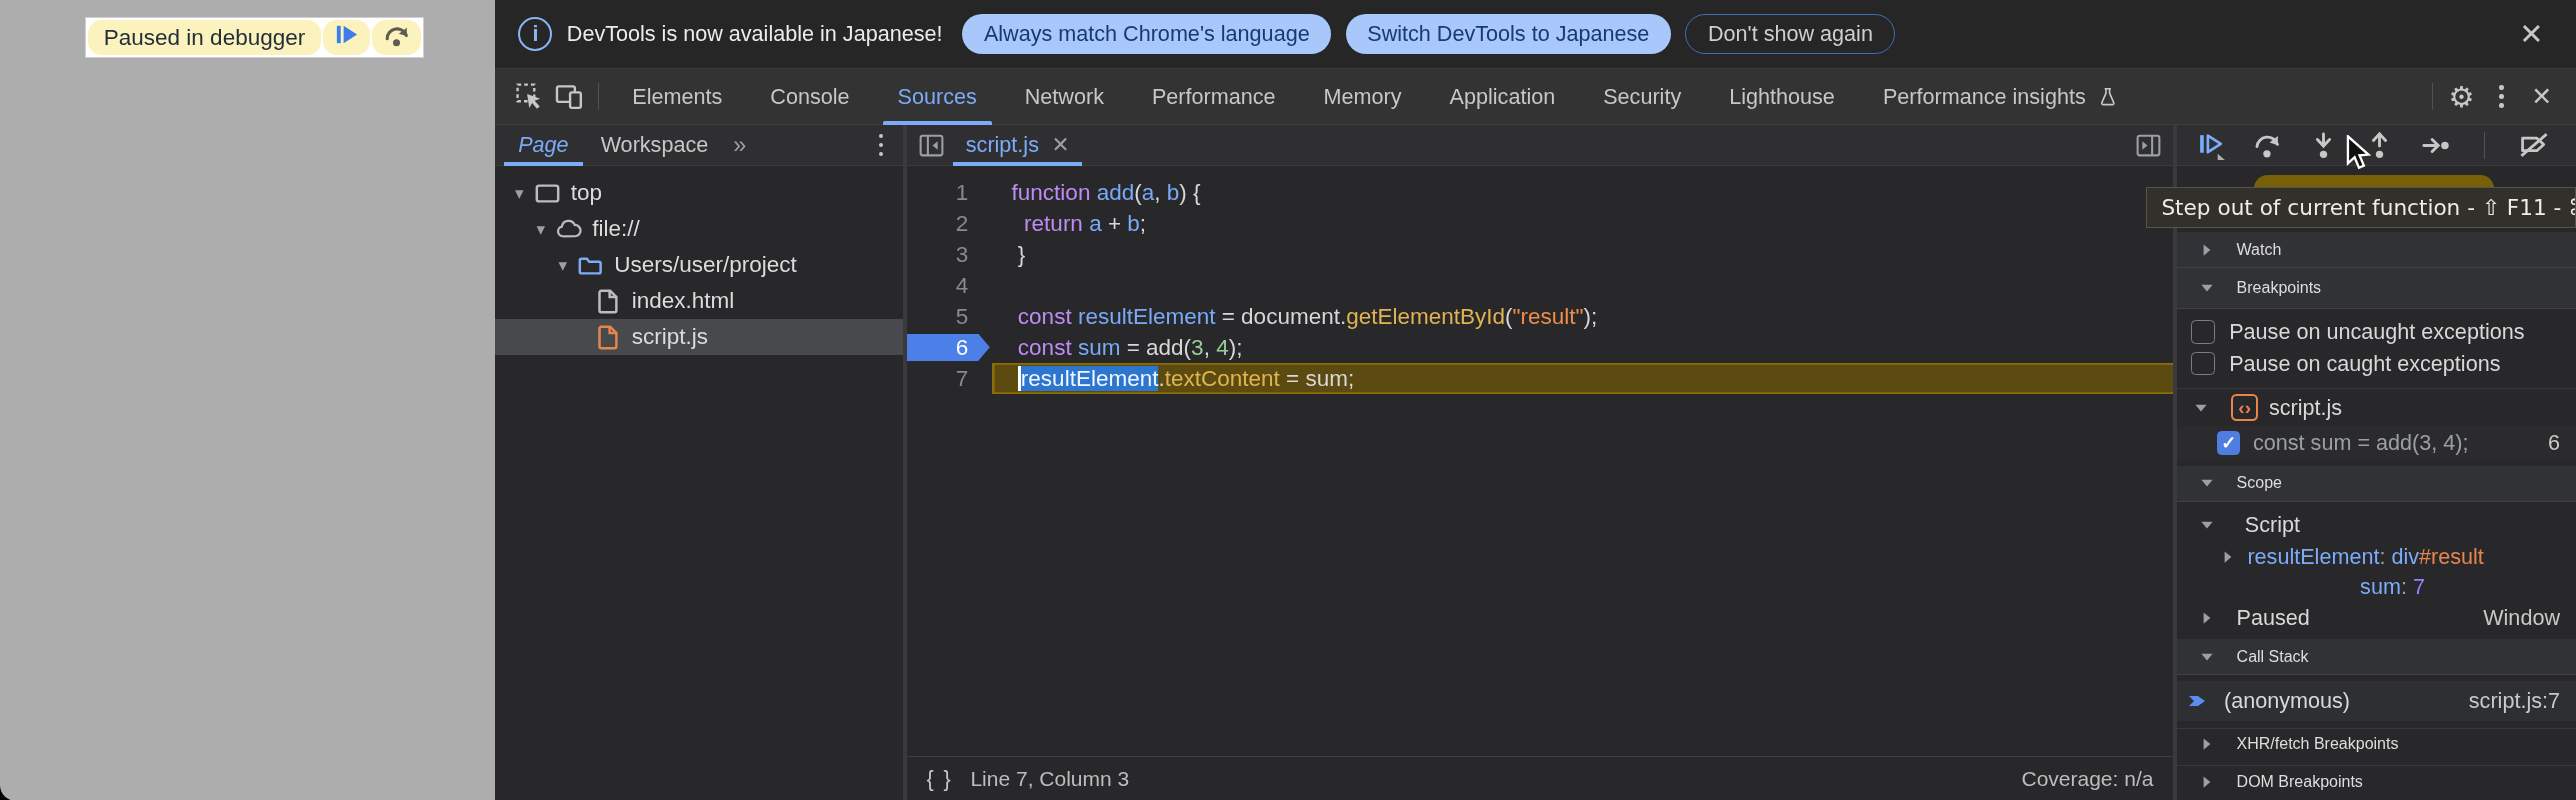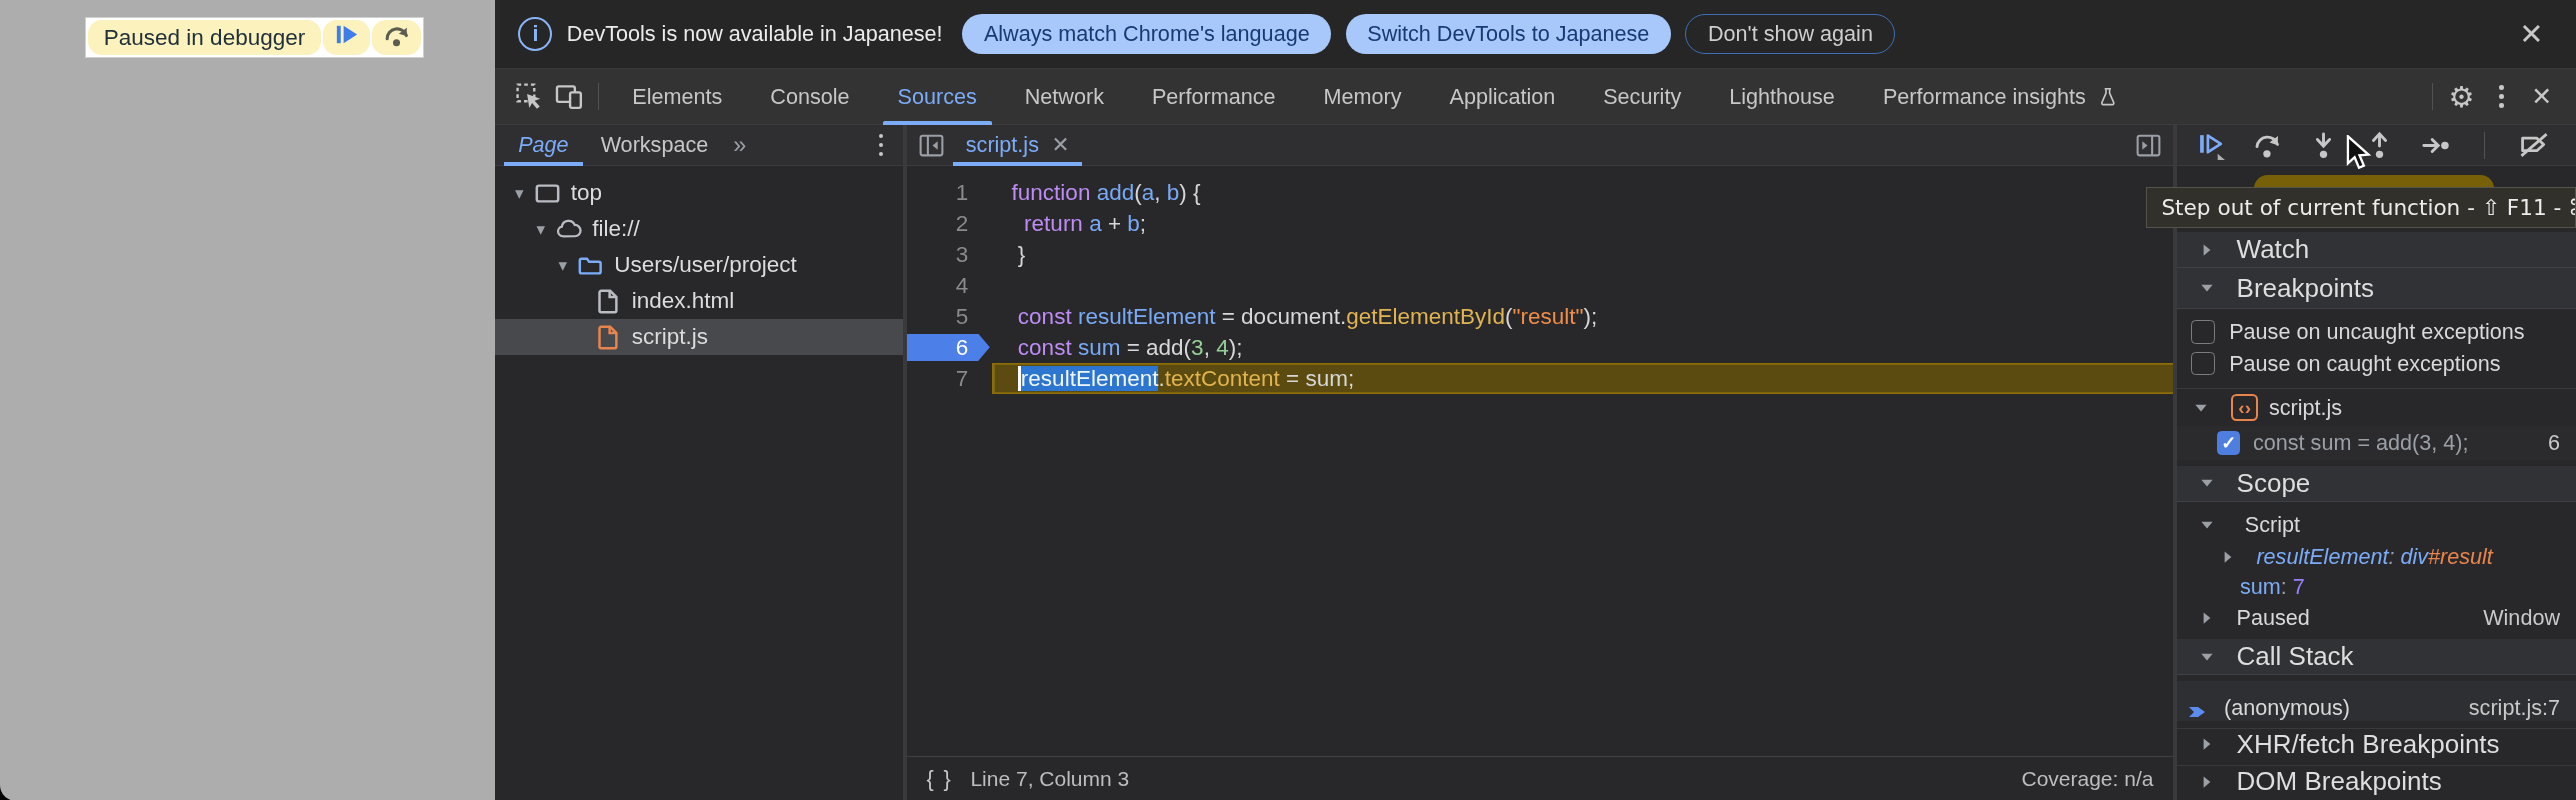--- a/index.html
+++ b/index.html
@@ -104,21 +104,21 @@
   .braces { font-size:21.6px; color:#c7c7c7; letter-spacing:1.8px; }
   .sb-right { margin-left:auto; }
 
   
   .rp { width:399px; flex:none; display:flex; flex-direction:column; background:#28282a;
     overflow:hidden; }
   .dtoolbar { height:41px; background:#2f2f31; border-bottom:0.9px solid #3c3c3e;
     display:flex; align-items:center; padding-left:18px; gap:24px; flex:none; }
   .dbtn { width:32px; height:32px; display:flex; align-items:center; justify-content:center;
     cursor:pointer; flex:none; }
-  .sec-h { height:36px; display:flex; align-items:center; font-size:26px; color:#dedede;
+  .sec-h { height:36px; display:flex; align-items:center; font-size:16px; color:#dedede;
     background:#313236; border-bottom:0.9px solid #404144; padding-left:14.4px; gap:10.8px;
     cursor:pointer; flex:none; }
   .sec-h.plain { background:#28282a; border-bottom:none; border-top:0.9px solid #39393b; }
   .rrow { display:flex; align-items:center; font-size:21.6px; color:#d9d9d9; flex:none; }
   .cb { width:23.4px; height:23.4px; border-radius:4.5px; border:1.8px solid #7d7d7d; flex:none;
     cursor:pointer; }
   .cb.on { background:#4e7fe0; border-color:#4e7fe0; color:#fff; font-size:18px;
     display:flex; align-items:center; justify-content:center; font-weight:bold; }
   .jsbadge { width:27px; height:27px; border:2.7px solid #e8854d; border-radius:5.4px;
     color:#e8854d; font-size:19px; font-weight:bold; display:flex; align-items:center;
@@ -426,44 +426,44 @@
             <path d="M3 5 L8 11 L13 5 Z" fill="#9aa0a6"></path>
           </svg>
         <span>Scope</span>
       </div>
       <div class="rrow" style="margin-top:7.2px;height:32px;padding-left:14.4px;gap:19px;">
         <svg class="framemark" viewBox="0 0 16 16" width="14.4" height="14.4">
             <path d="M3 5 L8 11 L13 5 Z" fill="#9aa0a6"></path>
           </svg>
         <span>Script</span>
       </div>
-      <div class="rrow" style="height:32px;padding-left:36px;gap:9px;font-style:italic;">
+      <div class="rrow" style="height:32px;padding-left:36px;">
         <svg class="framemark" viewBox="0 0 16 16" width="12.6" height="12.6">
             <path d="M5 3 L11 8 L5 13 Z" fill="#9aa0a6"></path>
           </svg>
         <span><span class="blue">resultElement</span><span class="muted">: </span><span class="blue">div</span><span class="orange">#result</span></span>
       </div>
-      <div class="rrow" style="height:29px;padding-left:63px;">
+      <div class="rrow" style="height:29px;padding-left:32px;justify-content:center;">
         <span><span class="blue">sum</span><span class="muted">: </span><span class="purple">7</span></span>
       </div>
       <div class="rrow" style="height:32px;padding-left:14.4px;gap:10.8px;">
         <svg class="framemark" viewBox="0 0 16 16" width="14.4" height="14.4">
             <path d="M5 3 L11 8 L5 13 Z" fill="#9aa0a6"></path>
           </svg>
         <span>Paused</span>
         <span class="right-val">Window</span>
       </div>
 
       <div class="sec-h" style="margin-top:5.4px;">
         <svg class="framemark" viewBox="0 0 16 16" width="14.4" height="14.4">
             <path d="M3 5 L8 11 L13 5 Z" fill="#9aa0a6"></path>
           </svg>
         <span>Call Stack</span>
       </div>
-      <div class="rrow" style="margin-top:5.4px;height:40px;padding-left:5.4px;gap:7.2px;background:#2e2f33;align-items:flex-end;">
+      <div class="rrow" style="margin-top:5.4px;height:40px;padding-left:5.4px;gap:7.2px;background:#2e2f33;">
         <svg class="framemark" viewBox="0 0 20 16" width="20" height="16">
             <path d="M1 3 h9 l7 5 -7 5 H1 l5-5 Z" fill="#5b8df0"></path>
           </svg>
         <span>(anonymous)</span>
         <span class="right-val muted">script.js:7</span>
       </div>
 
       <div class="sec-h plain" style="margin-top:7.2px;height:32px;">
         <svg class="framemark" viewBox="0 0 16 16" width="14.4" height="14.4">
             <path d="M5 3 L11 8 L5 13 Z" fill="#9aa0a6"></path>

